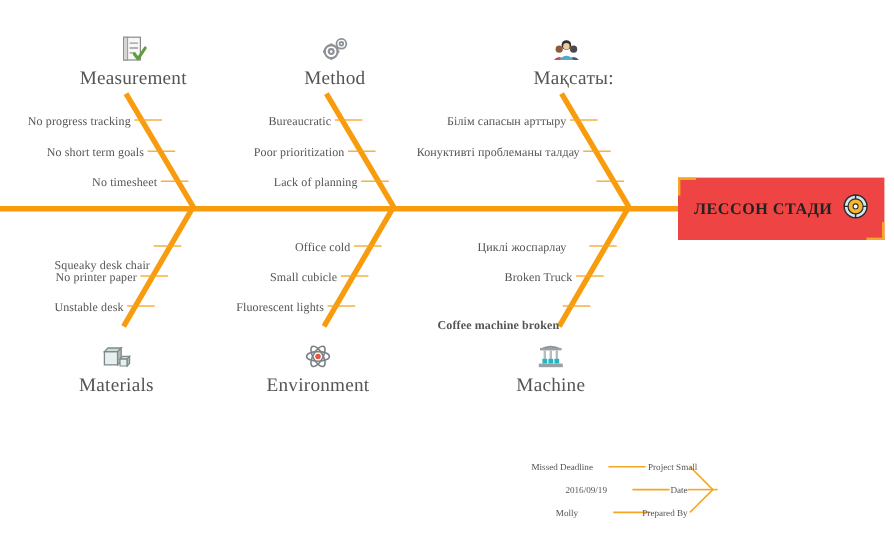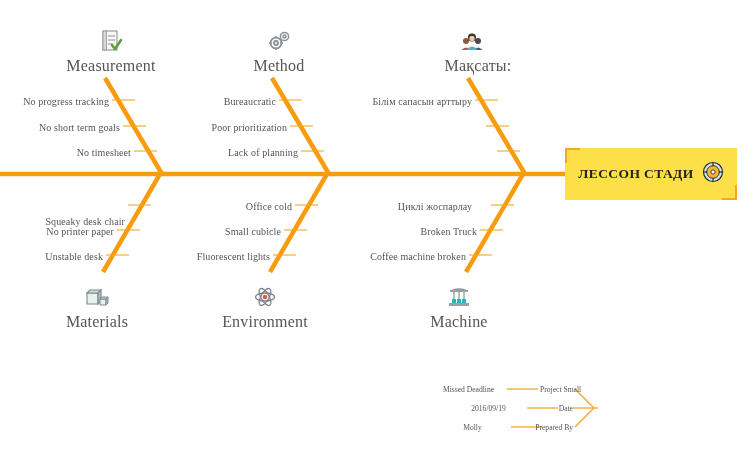--- a/index.html
+++ b/index.html
@@ -20,21 +20,21 @@
   }
   .cause{
     position:absolute;font-size:10px;color:#555;white-space:nowrap;
     letter-spacing:.1px;
   }
   .cause.right{text-align:right;}
 
   
   #topic{
     position:absolute;left:565px;top:148px;width:172px;height:52px;
-    background:#fde047;display:flex;align-items:center;justify-content:center;
+    background:#ef4444;display:flex;align-items:center;justify-content:center;
   }
   #topic-text{
     font-size:13.5px;font-weight:bold;color:#222;letter-spacing:.4px;
     white-space:nowrap;margin-right:8px;
   }
   .bracket{position:absolute;width:13px;height:13px;}
   .bk-tl{left:0;top:0;border-left:2.5px solid #F5A623;border-top:2.5px solid #F5A623;}
   .bk-br{right:0;bottom:0;border-right:2.5px solid #F5A623;border-bottom:2.5px solid #F5A623;}
 
   
@@ -186,32 +186,33 @@
 
   <div class="cause right" style="left:0px;top:96px;width:109px;">No progress tracking</div>
   <div class="cause right" style="left:0px;top:122px;width:120px;">No short term goals</div>
   <div class="cause right" style="left:0px;top:147px;width:131px;">No timesheet</div>
 
   <div class="cause right" style="left:170px;top:96px;width:106px;">Bureaucratic</div>
   <div class="cause right" style="left:170px;top:122px;width:117px;">Poor prioritization</div>
   <div class="cause right" style="left:170px;top:147px;width:128px;">Lack of planning</div>
 
   <div class="cause right" style="left:330px;top:96px;width:142px;">Білім сапасын арттыру</div>
+  <div class="cause right" style="left:330px;top:122px;width:153px;">Конуктивті проблеманы талдау</div>
 
   <div class="cause right" style="left:10px;top:201px;width:115px;margin-top:15px;">Squeaky desk chair</div>
   <div class="cause right" style="left:10px;top:226px;width:104px;">No printer paper</div>
   <div class="cause right" style="left:10px;top:251px;width:93px;">Unstable desk</div>
 
   <div class="cause right" style="left:180px;top:201px;width:112px;">Office cold</div>
   <div class="cause right" style="left:180px;top:226px;width:101px;">Small cubicle</div>
   <div class="cause right" style="left:180px;top:251px;width:90px;">Fluorescent lights</div>
 
   <div class="cause right" style="left:344px;top:201px;width:128px;">Циклі жоспарлау</div>
   <div class="cause right" style="left:360px;top:226px;width:117px;">Broken Truck</div>
-  <div class="cause right" style="left:360px;top:251px;width:106px;">Coffee machine broken</div>
+  <div class="cause right" style="left:360px;top:266px;width:106px;font-weight:bold;">Coffee machine broken</div>
 
   <div id="topic">
     <span class="bracket bk-tl"></span>
     <span class="bracket bk-br"></span>
     <span id="topic-text">ЛЕССОН СТАДИ</span>
     <span>
       <svg width="22" height="22" viewBox="0 0 22 22">
         <circle cx="11" cy="11" r="9.5" fill="#cfe9f2" stroke="#2b2b2b" stroke-width="1.2"></circle>
         <circle cx="11" cy="11" r="6.3" fill="#f7b733" stroke="#2b2b2b" stroke-width="1"></circle>
         <circle cx="11" cy="11" r="2.1" fill="#ffffff" stroke="#2b2b2b" stroke-width=".9"></circle>

